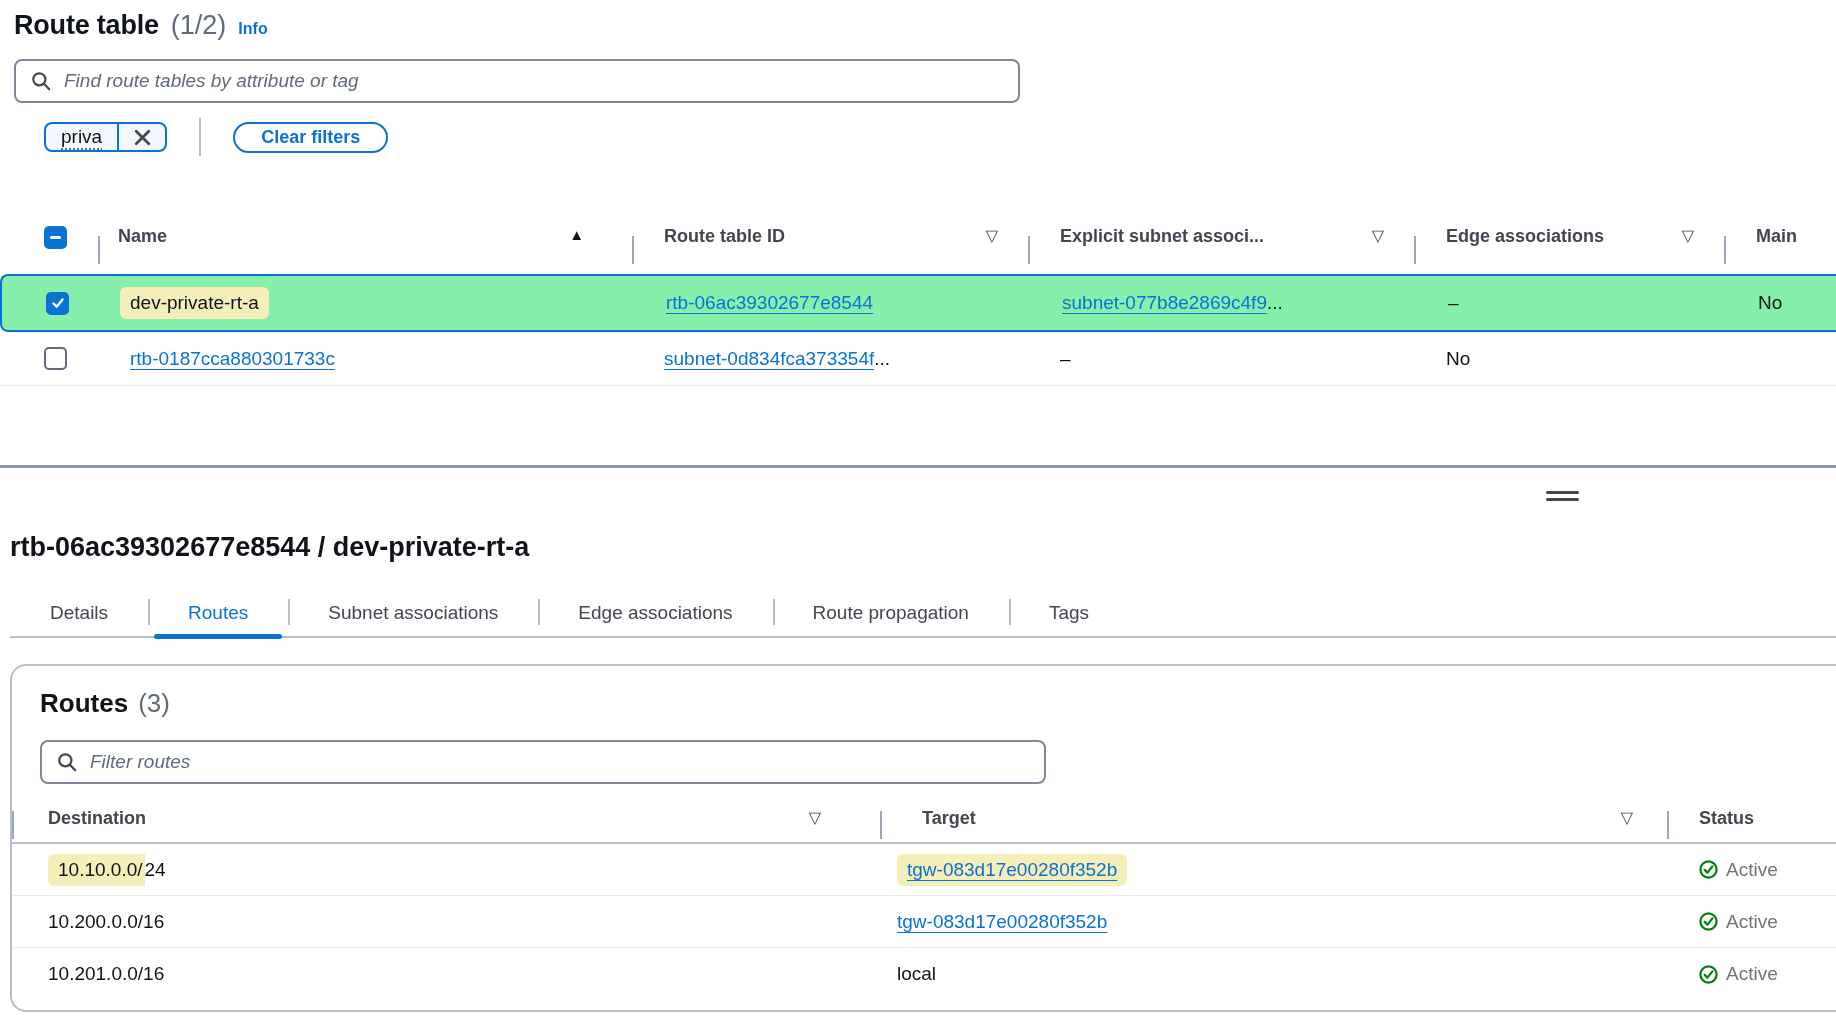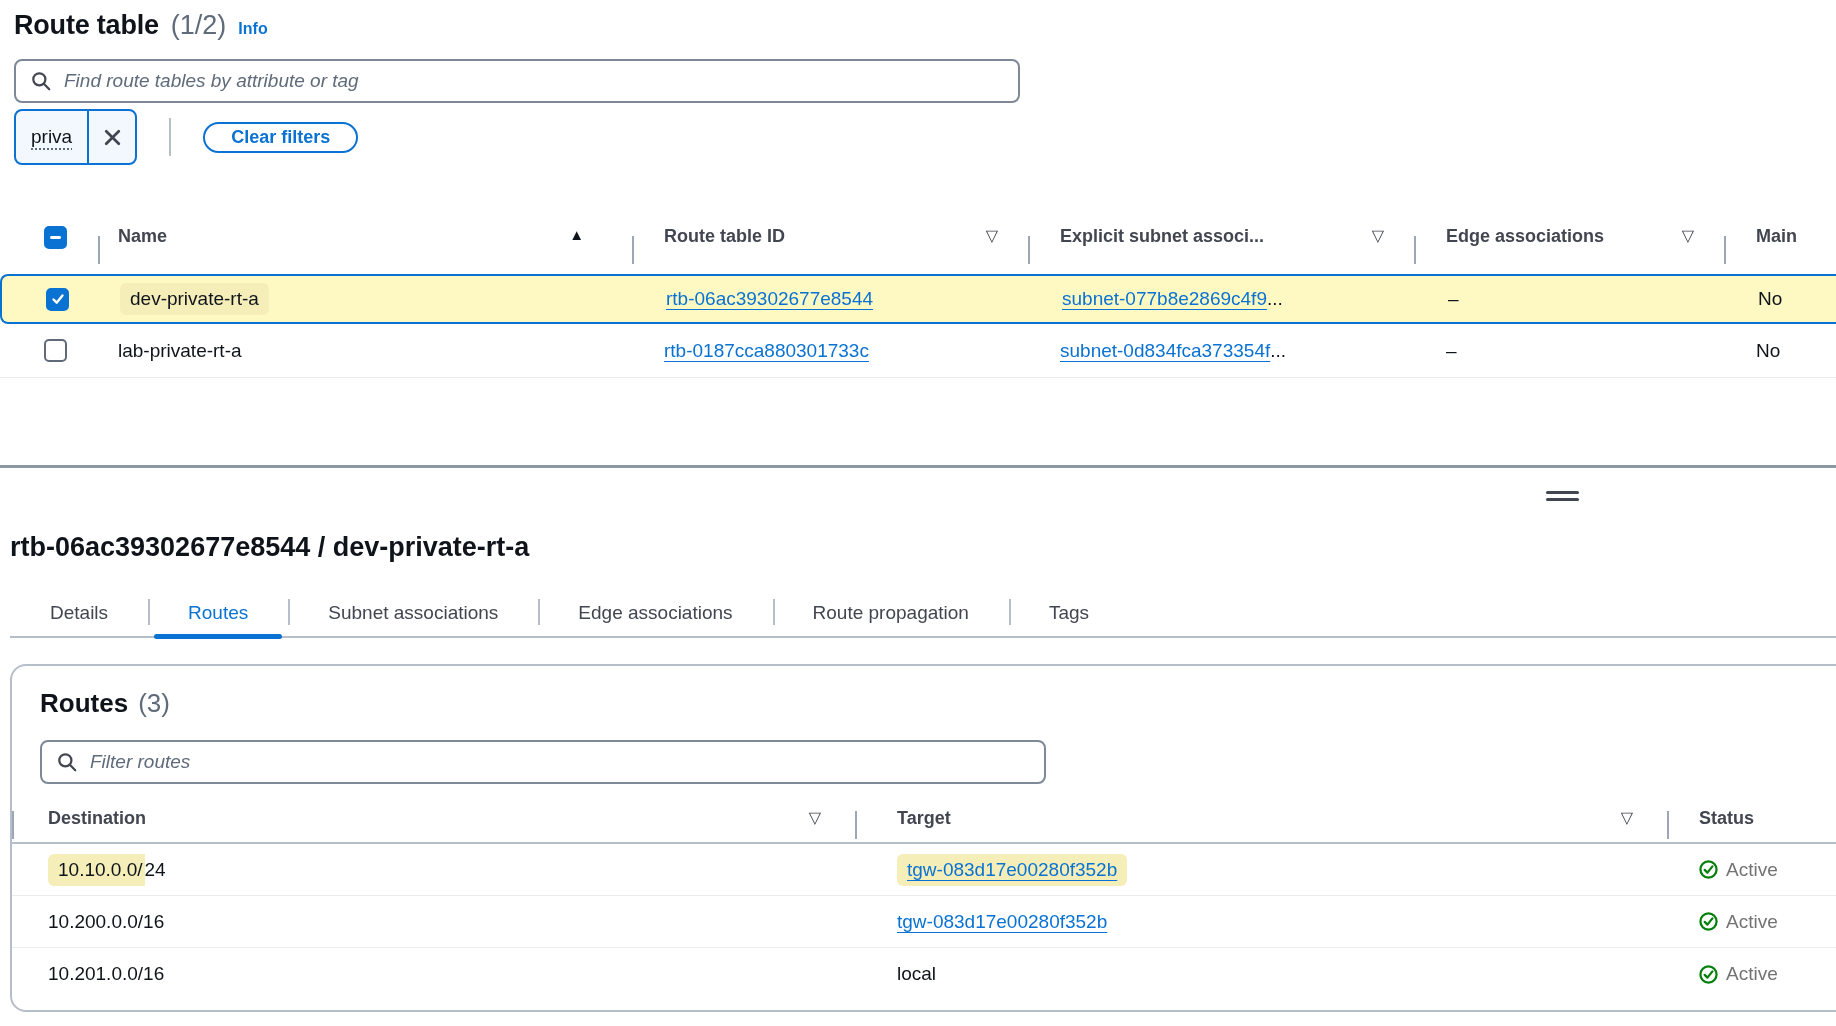--- a/index.html
+++ b/index.html
@@ -26,22 +26,22 @@
   .search-box input {
     border:none; outline:none; flex:1; font-size:19px; font-family:"Liberation Sans", sans-serif;
     color:#0f141a; background:transparent;
   }
   .search-box input::placeholder { font-style:italic; color:#5f6b7a; opacity:1; }
   .search-icon { flex:0 0 auto; display:flex; }
 
   
   .filter-row { position:absolute; left:14px; top:116px; height:42px; display:flex; align-items:center; }
   .token {
-    display:flex; align-items:stretch; height:56px;
-    border:2px solid #0972d3; border-radius:8px; background:#f2f8fd; overflow:hidden;
+    display:flex; align-items:stretch; height:30px;
+    border:2px solid #0972d3; border-radius:8px; background:#f2f8fd; overflow:hidden;margin-left:30px;
   }
   .token-label { display:flex; align-items:center; padding:0 15px; border-right:2px solid #0972d3; }
   .token-text {
     font-size:19px; color:#0f141a;
     text-decoration:underline dotted 2px #5f6b7a; text-underline-offset:5px;
   }
   .token-close { width:46px; display:flex; align-items:center; justify-content:center; cursor:pointer; }
   .vsep { width:2px; height:38px; background:#b6bec9; margin:0 32px; }
   .clear-btn {
     height:31px; padding:0 26px; border:2px solid #0972d3; border-radius:21px; background:#fff;
@@ -64,21 +64,21 @@
     width:2px; height:28px; background:#9ba7b6;
   }
   .sort-asc { margin-left:auto; margin-right:48px; font-size:15px; color:#0f141a; }
   .filt { margin-left:auto; margin-right:30px; font-size:16px; color:#424650; font-weight:400; }
 
   .rt-row { height:54px; font-size:19px; color:#0f141a; border-bottom:1px solid #e9ebed; }
   .rt-row .cell { display:flex; align-items:center; height:100%; padding-left:32px; }
   .rt-row .cell.first { padding-left:44px; }
   .rt-row .cell.name { padding-left:20px; }
   .rt-row.selected {
-    height:50px; background:#fef9c3;
+    height:58px; background:#86efac;
     border:2px solid #0972d3; border-right:none;
     border-top-left-radius:8px; border-bottom-left-radius:8px;
   }
 
   .checkbox {
     width:23px; height:23px; border-radius:5px; border:2px solid #5f6b7a; background:#fff;
     display:flex; align-items:center; justify-content:center; cursor:pointer;
   }
   .checkbox.checked, .checkbox.indeterminate { background:#0972d3; border-color:#0972d3; }
 
@@ -116,21 +116,21 @@
   }
   .card-title-row { position:absolute; left:28px; top:22px; display:flex; align-items:baseline; gap:10px; }
   .h2 { font-size:26px; font-weight:700; color:#0f141a; }
   .h2-count { font-size:26px; font-weight:400; color:#5f6b7a; }
   .card-search { left:28px; top:74px; width:1006px; height:44px; }
 
   .routes-table { position:absolute; left:0; top:142px; width:100%; }
   .routes-grid { display:grid; grid-template-columns:843px 812px 1fr; align-items:center; }
   .routes-head { height:36px; border-bottom:2px solid #b6bec9; }
   .routes-head .hcell { padding-left:36px;gap:47px; }
-  .routes-head .hcell.target-h { padding-left:42px; }
+  .routes-head .hcell.target-h { padding-left:42px;margin-left:25px; }
   .routes-head .filt { margin-right:34px; }
   .r-row { height:52px; font-size:19px; border-bottom:1px solid #e9ebed; }
   .r-row:last-child { border-bottom:none; }
   .r-row .cell { display:flex; align-items:center; height:100%; padding-left:36px; }
   .r-row .cell.target-c { padding-left:42px; }
   .r-row .cell.status-c, .routes-head .hcell.status-h { padding-left:32px; }
   .status { display:flex; align-items:center; gap:8px; color:#737373; font-size:19px; }
 </style>
 </head>
 <body>
@@ -218,21 +218,20 @@
           <span class="ellipsis-dark">...</span>
       </div>
       <div class="cell">–</div>
       <div class="cell">No</div>
     </div>
 
     <div class="rt-grid rt-row">
       <div class="cell first">
         <span class="checkbox"></span>
       </div>
-      <div class="cell name">lab-private-rt-a</div>
       <div class="cell">
         <a class="link">rtb-0187cca880301733c</a>
       </div>
       <div class="cell">
         <a class="link">subnet-0d834fca373354f</a>
           <span class="ellipsis-dark">...</span>
       </div>
       <div class="cell">–</div>
       <div class="cell">No</div>
     </div>

